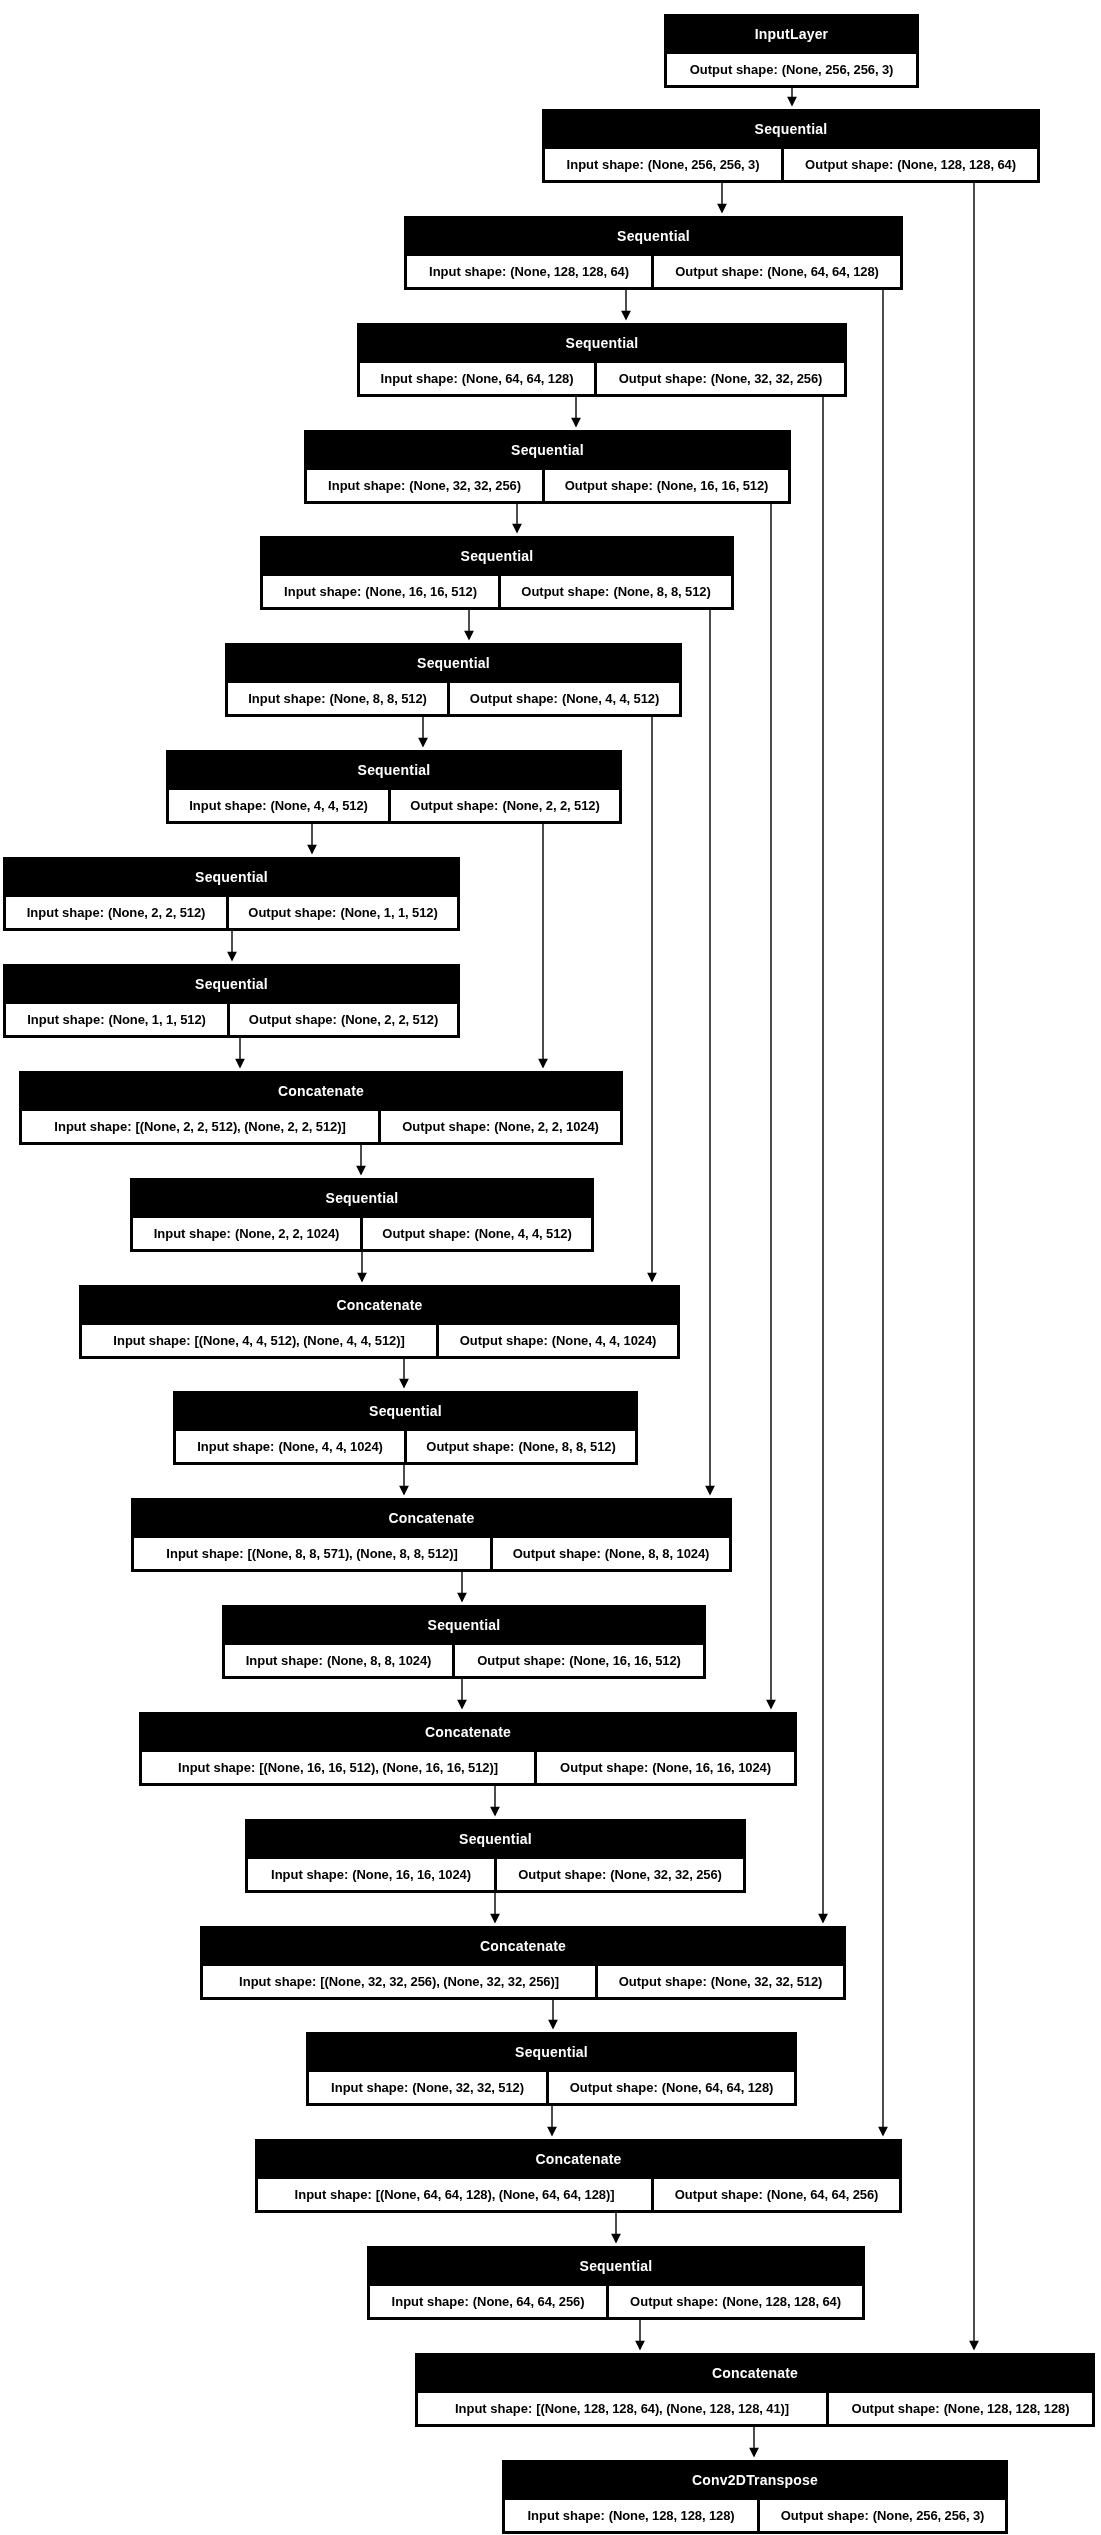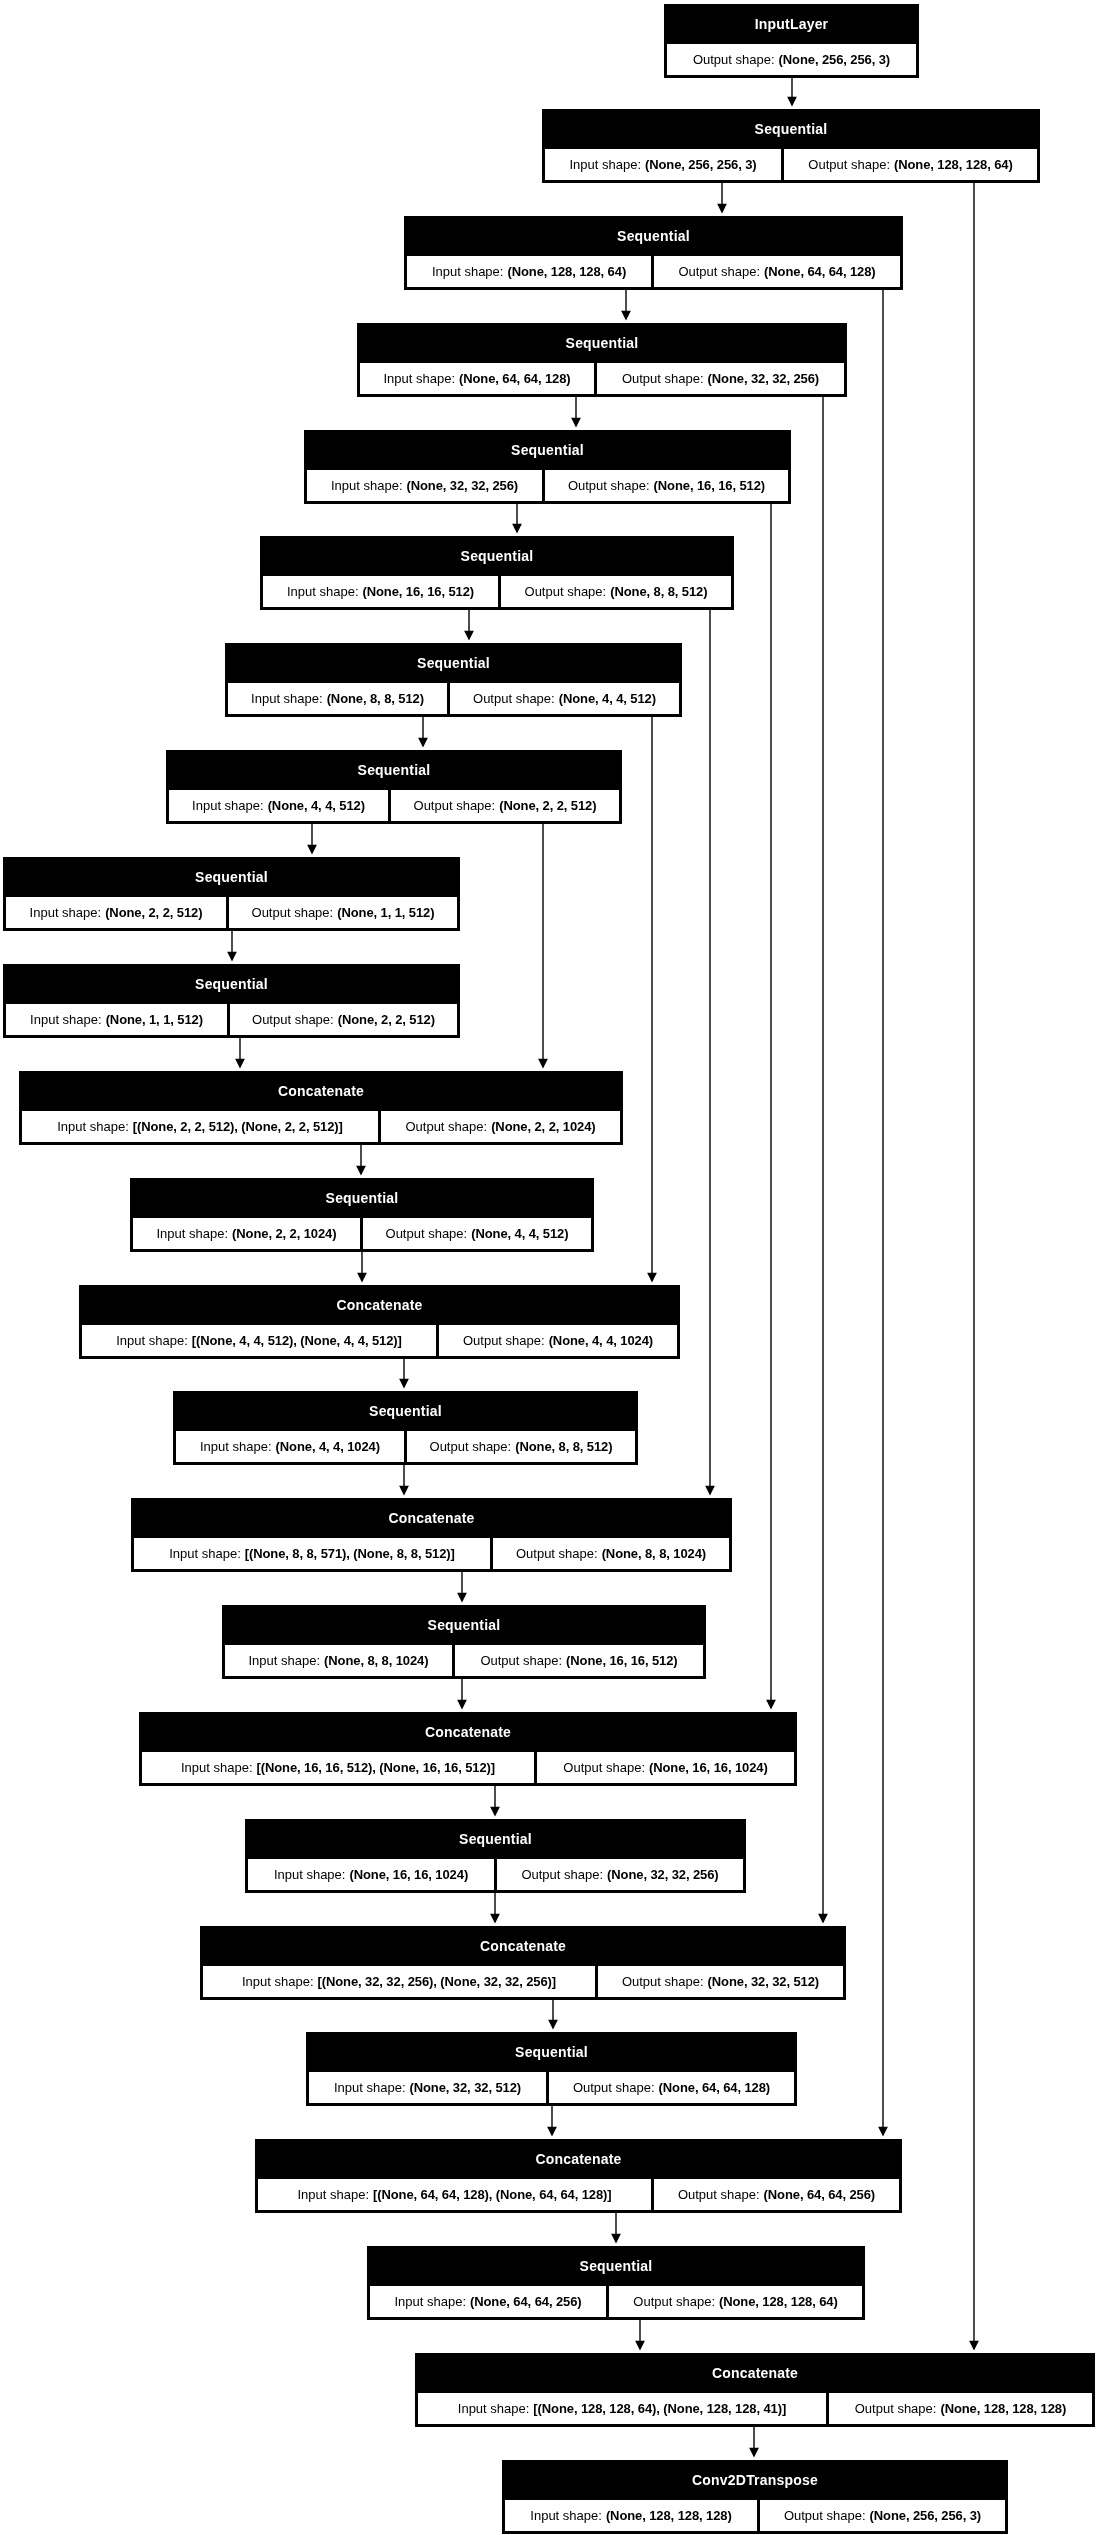--- a/index.html
+++ b/index.html
@@ -23,20 +23,21 @@
     display:flex;align-items:center;justify-content:center;
     color:#ffffff;
     font-weight:bold;
     font-size:14px;
     letter-spacing:0.2px;
   }
   .cells{
     display:flex;
     gap:3px;
     height:31px;
+    font-weight:bold;
   }
   .cell{
     background:#ffffff;
     color:#000000;
     display:flex;align-items:center;justify-content:center;
     white-space:nowrap;
     font-size:13px;
     overflow:hidden;
   }
   .cell b{margin-left:4px;letter-spacing:-0.1px;}
@@ -84,21 +85,21 @@
       <line x1="974" y1="183" x2="974" y2="2349" marker-end="url(#arrow)"></line>
       <line x1="883" y1="290" x2="883" y2="2135" marker-end="url(#arrow)"></line>
       <line x1="823" y1="397" x2="823" y2="1922" marker-end="url(#arrow)"></line>
       <line x1="771" y1="504" x2="771" y2="1708" marker-end="url(#arrow)"></line>
       <line x1="710" y1="610" x2="710" y2="1494" marker-end="url(#arrow)"></line>
       <line x1="652" y1="717" x2="652" y2="1281" marker-end="url(#arrow)"></line>
       <line x1="543" y1="824" x2="543" y2="1067" marker-end="url(#arrow)"></line>
     </g>
   </svg>
 
-  <div class="node" style="left:664px;top:4px;width:255px">
+  <div class="node" style="left:664px;top:14px;width:255px">
     <div class="node-title">InputLayer</div>
     <div class="cells">
       <div class="cell grow">
           <span>Output shape:</span>
           <b>(None, 256, 256, 3)</b>
         </div>
     </div>
   </div>
 
   <div class="node" style="left:542px;top:109px;width:498px">

